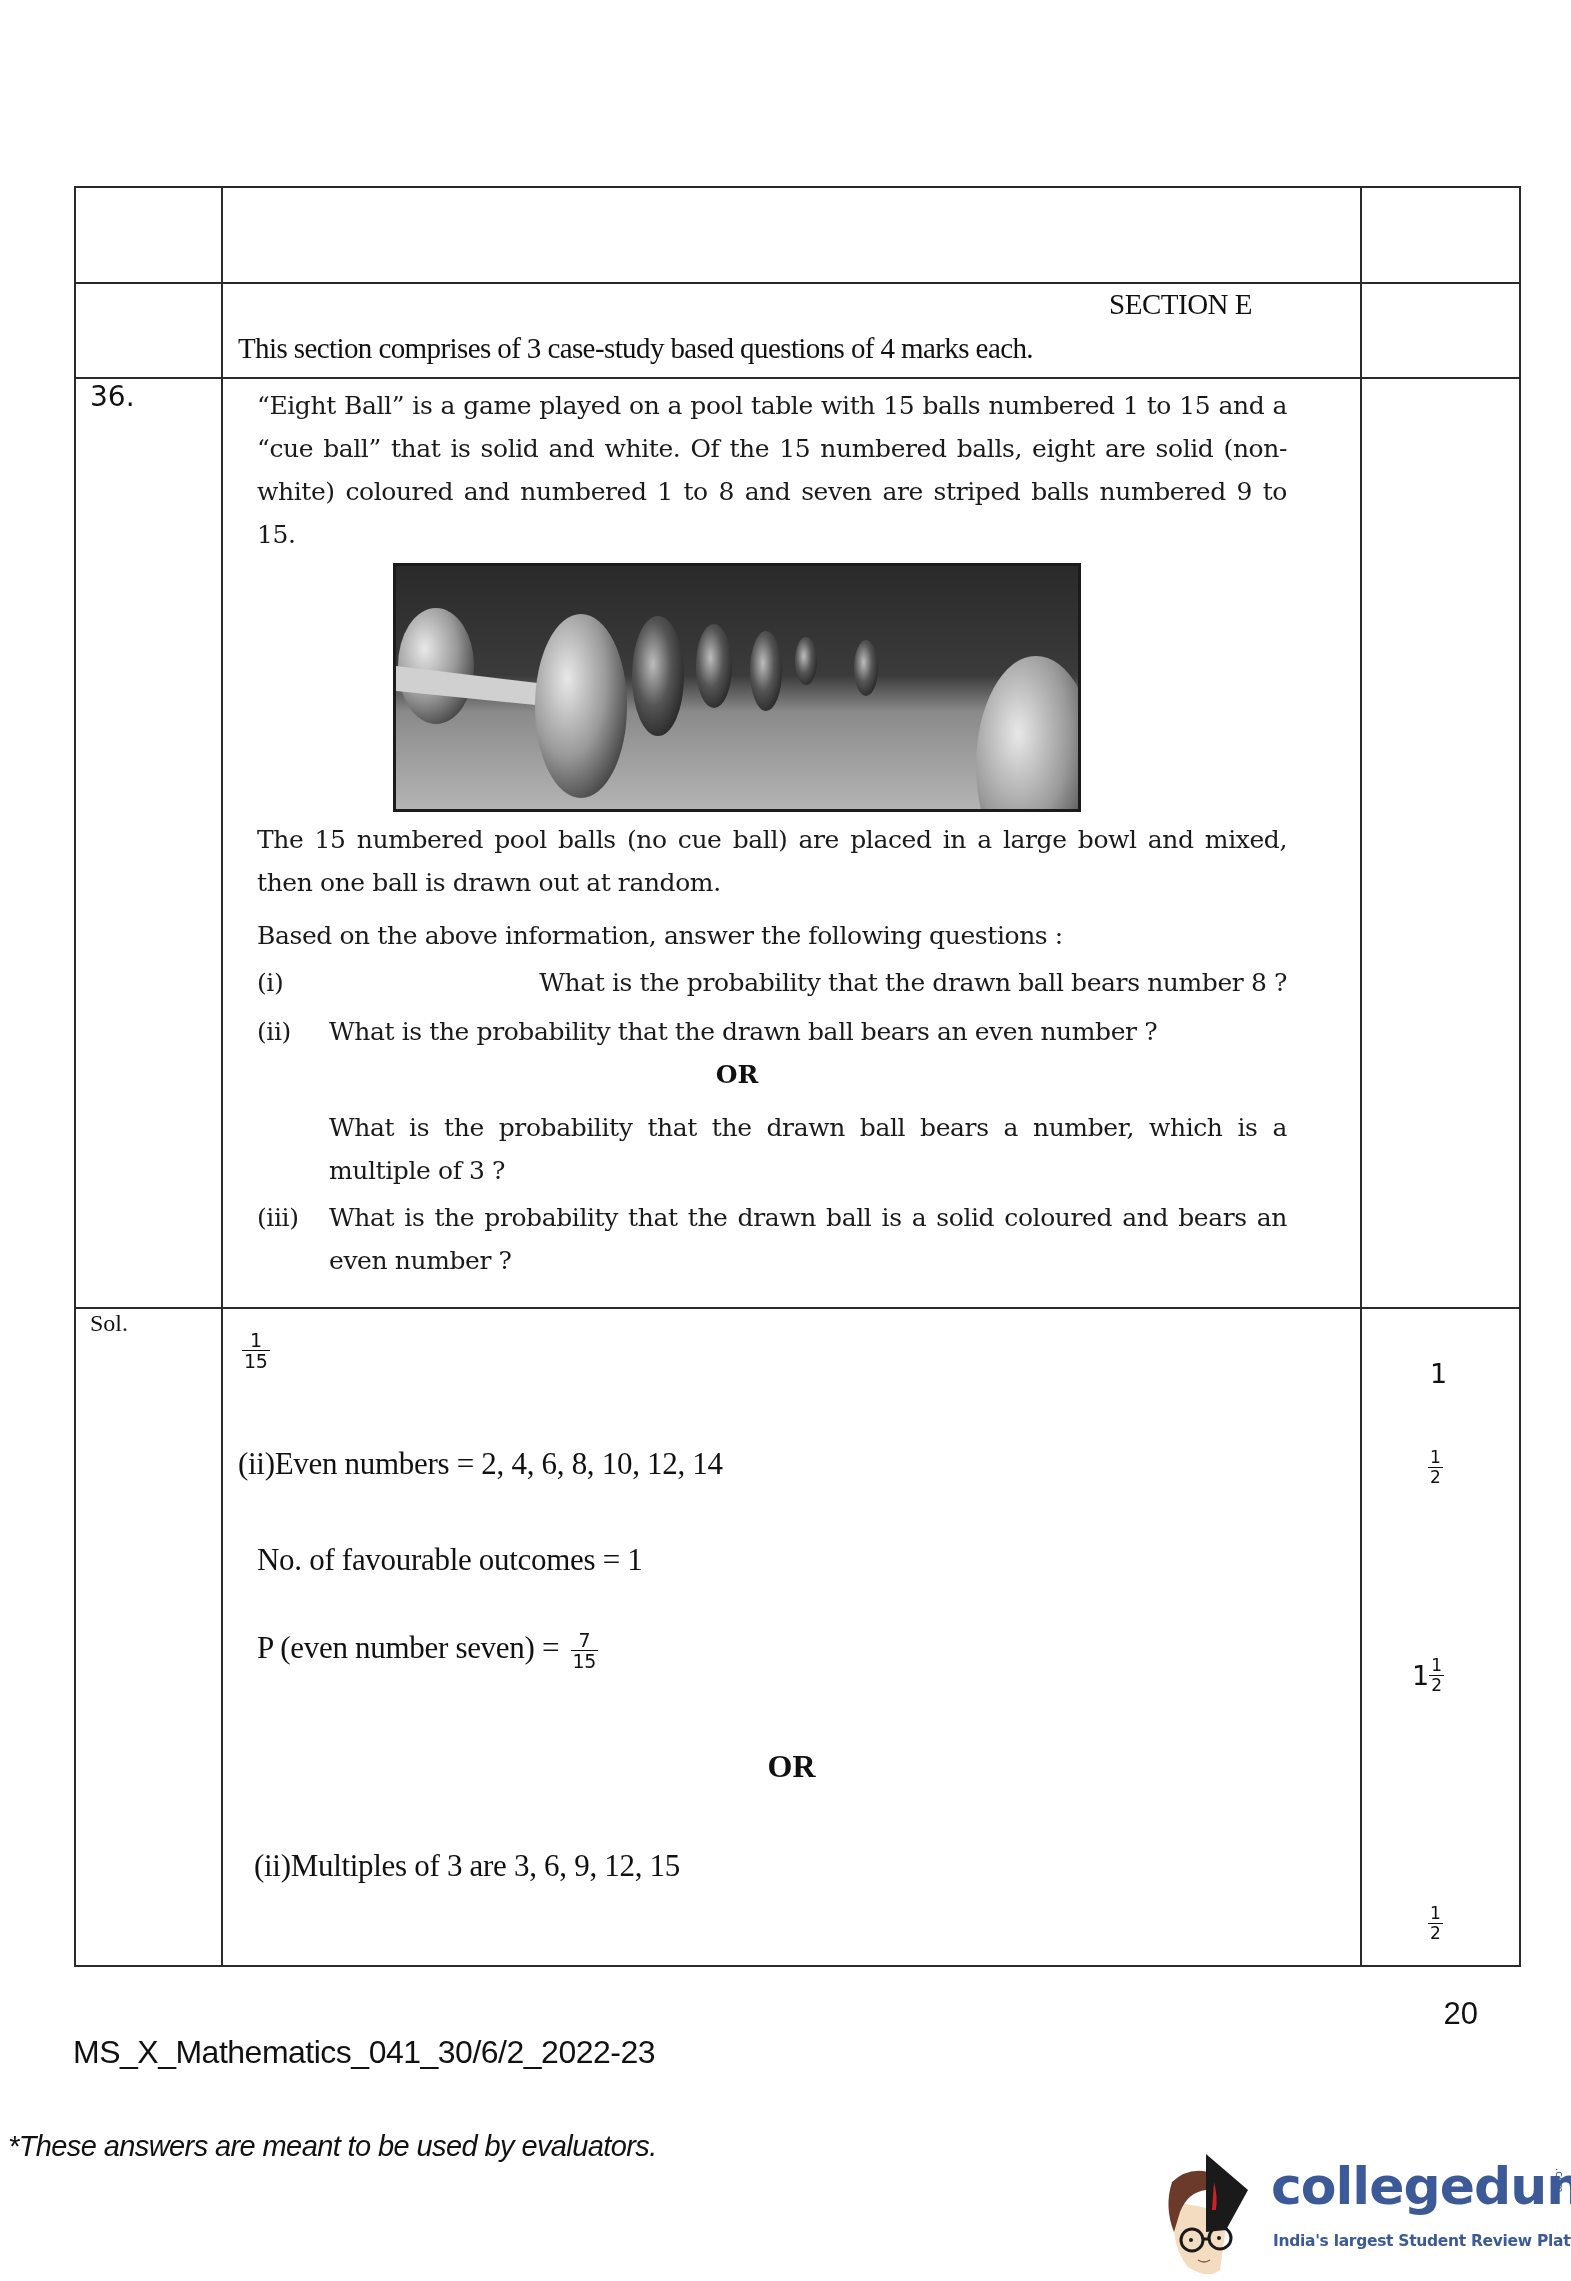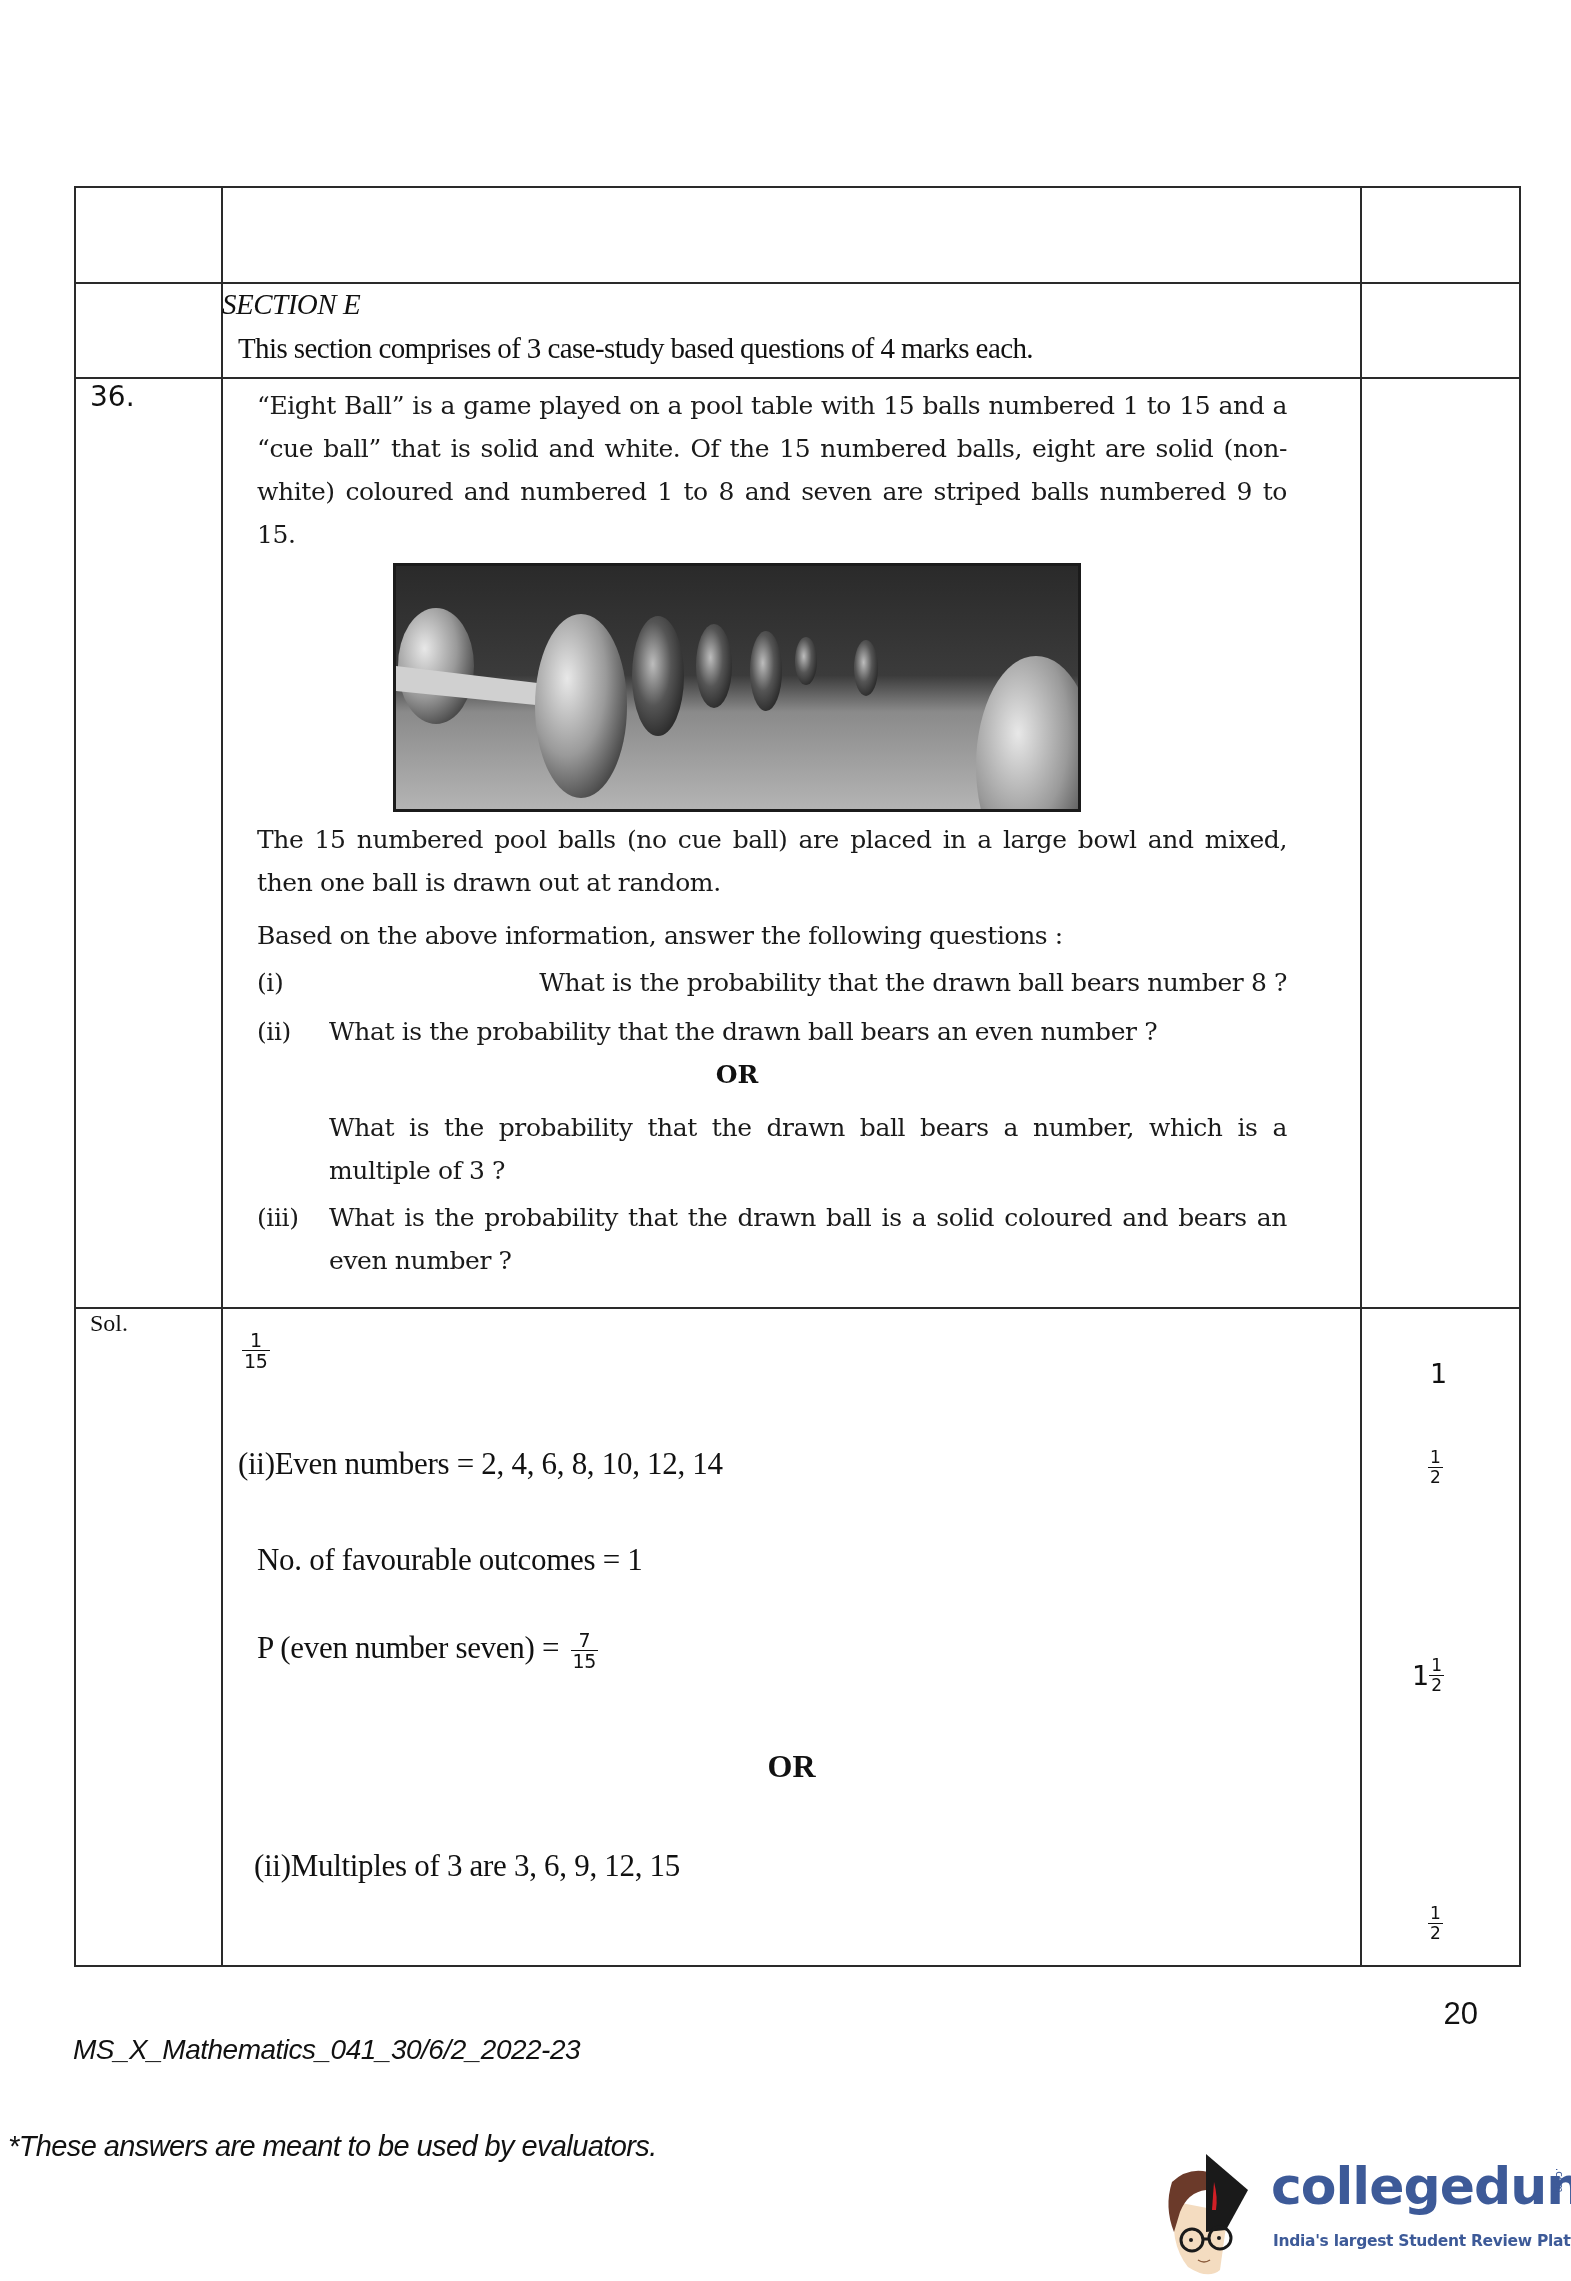--- a/index.html
+++ b/index.html
@@ -1,41 +1,41 @@
 <!DOCTYPE html>
 <html><head>
 <meta charset="utf-8">
 <style>
   html, body { margin: 0; padding: 0; background: #ffffff; }
   body { width: 1571px; height: 2281px; position: relative; overflow: hidden; color: #111; }
   .abs { position: absolute; }
   .tbl-line { position: absolute; background: #2a2a2a; }
 
-  .section-title { left: 222px; width: 1030px; top: 288px; text-align: left; font-size: 29px; font-family: "Liberation Serif", serif; letter-spacing: -0.5px; font-style: italic; }
+  .section-title { left: 222px; width: 1030px; top: 288px; text-align: right; font-size: 29px; font-family: "Liberation Serif", serif; letter-spacing: -0.5px; }
   .section-desc { left: 238px; top: 332px; font-size: 29px; font-family: Liberation Serif, serif; letter-spacing: -0.6px; white-space: nowrap; }
 
   .qnum { left: 90px; top: 380px; font-size: 28px; font-family: "DejaVu Sans", sans-serif; }
   .q-para { left: 257px; width: 1030px; font-family: "DejaVu Serif", serif; font-size: 25px; line-height: 43px; color: #1a1a1a; text-align: justify; letter-spacing: -0.4px; }
   .q-item { position: absolute; left: 257px; width: 1030px; font-family: "DejaVu Serif", serif; font-size: 25px; line-height: 43px; color: #1a1a1a; letter-spacing: -0.4px; }
   .q-item .lbl { position: absolute; left: 0; }
   .q-item .txt { position: absolute; left: 72px; width: 958px; text-align: justify; }
   .or-q { left: 222px; width: 1030px; text-align: center; font-family: "DejaVu Serif", serif; font-weight: bold; font-size: 25px; }
 
   .photo { left: 393px; top: 563px; width: 688px; height: 249px; border: 3px solid #1b1b1b; box-sizing: border-box; overflow: hidden; background: #3a3a3a; }
 
   .sol-label { left: 90px; top: 1310px; font-size: 24px; font-family: "Liberation Serif", serif; }
   .sol-line { position: absolute; font-family: "Liberation Serif", serif; font-size: 31px; white-space: nowrap; letter-spacing: -0.3px; }
   .frac { display: inline-block; vertical-align: middle; text-align: center; font-family: "DejaVu Sans", sans-serif; font-size: 19px; line-height: 20px; margin-left: 4px; }
   .frac .num { display: block; border-bottom: 1.5px solid #111; padding: 0 2px; }
   .frac .den { display: block; padding: 0 2px; }
   .mark { position: absolute; font-family: "DejaVu Sans", sans-serif; font-size: 27px; text-align: center; }
   .or-sol { left: 222px; width: 1139px; text-align: center; top: 1748px; font-family: "Liberation Serif", serif; font-weight: bold; font-size: 32px; }
 
   .page-num { right: 93px; top: 1996px; font-family: "Liberation Sans", sans-serif; font-size: 31px; }
-  .doc-code { left: 73px; top: 2034px; font-family: "Liberation Sans", sans-serif; font-size: 28px; letter-spacing: -0.5px; font-style: italic; }
+  .doc-code { left: 73px; top: 2034px; font-family: "Liberation Sans", sans-serif; font-size: 32px; letter-spacing: -0.5px; }
   .disclaimer { left: 8px; top: 2130px; font-family: "Liberation Sans", sans-serif; font-style: italic; font-size: 29px; letter-spacing: -0.6px; }
 
   .logo { left: 1158px; top: 2152px; width: 413px; height: 129px; }
   .logo-word { position: absolute; left: 113px; top: 4px; font-family: "DejaVu Sans", sans-serif; font-size: 52px; font-weight: bold; letter-spacing: -1px; }
   .logo-com { position: absolute; left: 396px; top: 16px; font-family: "DejaVu Sans", sans-serif; font-size: 10px; writing-mode: vertical-rl; }
   .logo-tag { position: absolute; left: 115px; top: 80px; font-family: "DejaVu Sans", sans-serif; font-size: 15.5px; font-weight: bold; letter-spacing: -0.3px; white-space: nowrap; }
 </style>
 </head>
 <body>
 

